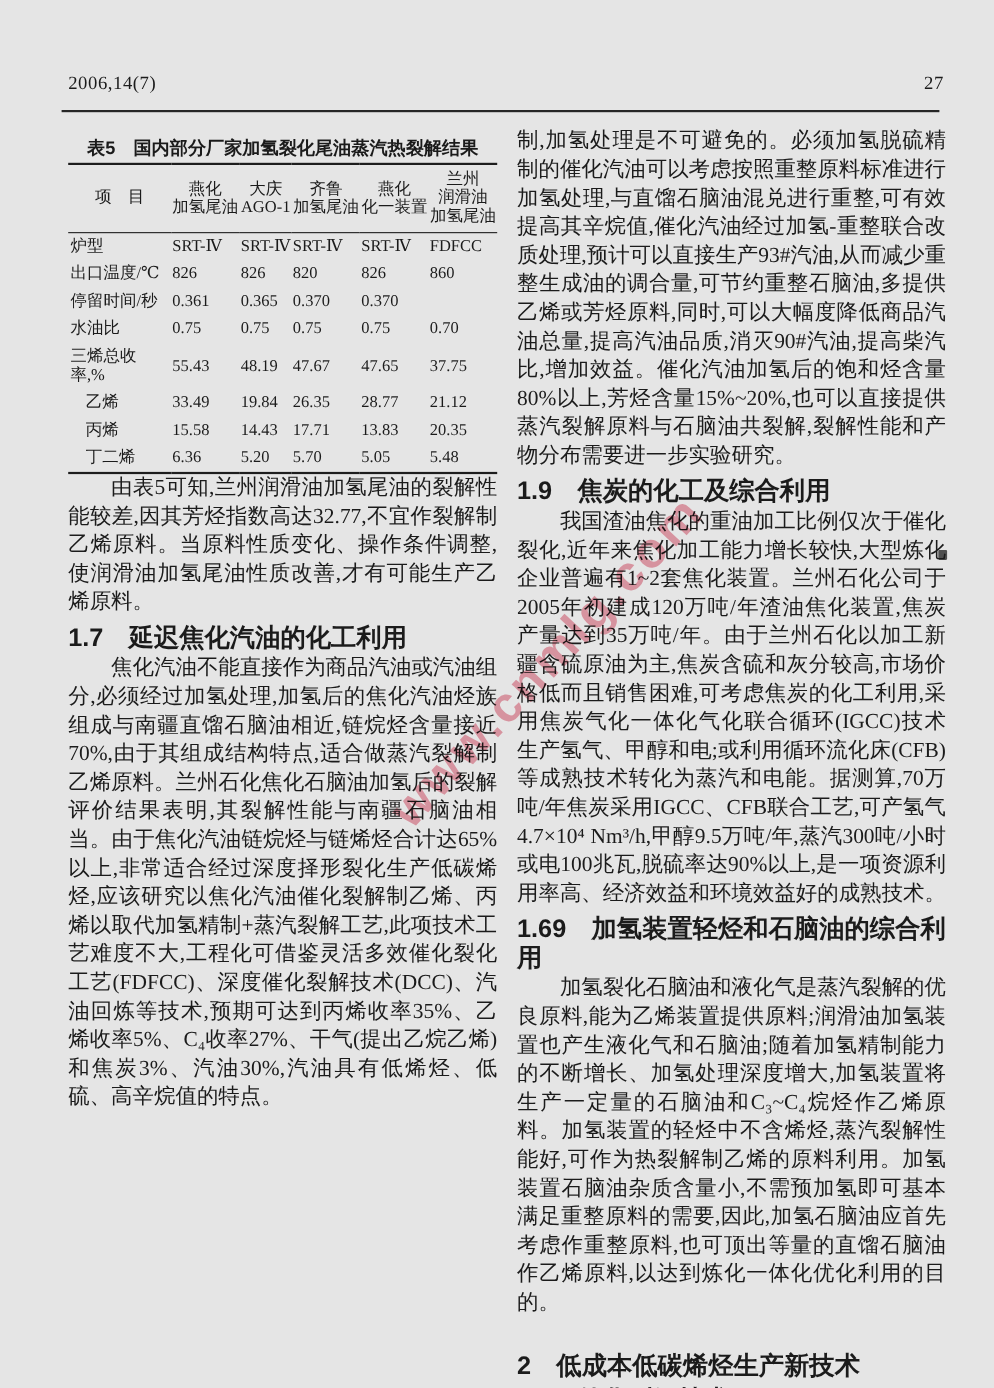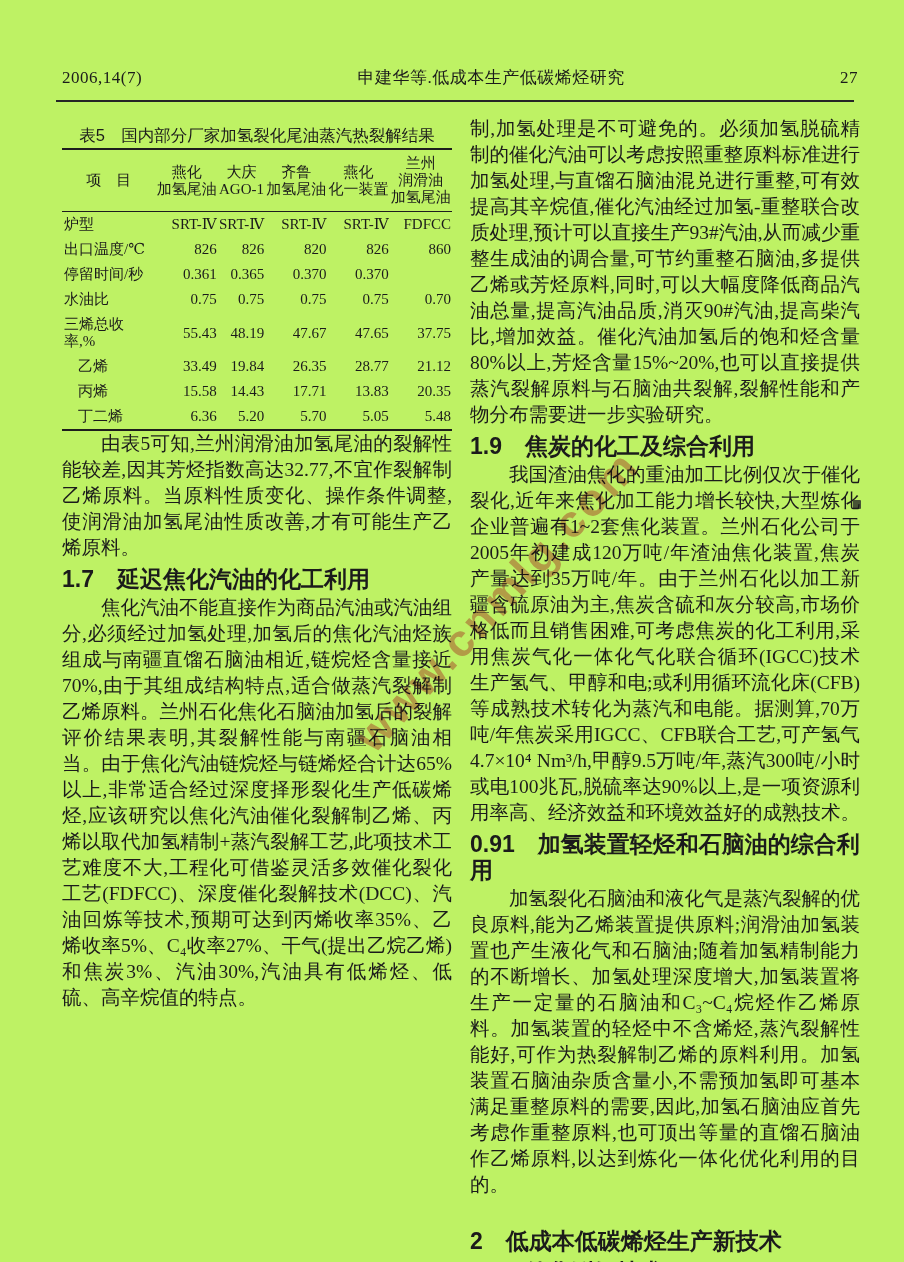--- a/index.html
+++ b/index.html
@@ -2,21 +2,21 @@
 <html><head>
 <meta charset="utf-8">
 <style>
   html,body{margin:0;padding:0;}
   body{
     width:904px;height:1262px;
     background:#fbfbf9;
     font-family:"Liberation Serif","DejaVu Serif",serif;
     color:#1b1b1b;
   }
-  .page{position:relative;width:904px;height:1262px;overflow:hidden;background:#bef264;}
+  .page{position:relative;width:904px;height:1262px;overflow:hidden;background:#e5e5e5;}
 
   
   .page-header{
     position:absolute;top:66px;left:62px;right:46px;
     display:flex;justify-content:space-between;align-items:baseline;
     font-size:17px;letter-spacing:.5px;
   }
   .page-header .center{flex:1;text-align:center;}
   .header-rule{
     position:absolute;top:100px;left:56px;right:50px;
@@ -40,38 +40,38 @@
   .h{
     font-family:"Liberation Sans","DejaVu Sans",sans-serif;
     font-weight:bold;font-size:23px;line-height:26px;
     margin:5px 0 3px;text-align:left;
   }
   .h-gap{margin-top:30px;}
 
   
   .tbl-caption{
     font-family:"Liberation Sans","DejaVu Sans",sans-serif;
-    font-weight:normal;font-size:16.5px;line-height:20px;
+    font-weight:bold;font-size:16.5px;line-height:20px;
     text-align:center;margin:9px 0 3px;
   }
   table.tbl{
     width:100%;border-collapse:collapse;
     font-size:15px;line-height:17px;
   }
   table.tbl thead tr{
     border-top:2px solid #1d1d1d;
     border-bottom:1.5px solid #1d1d1d;
   }
   table.tbl tbody{border-bottom:2px solid #1d1d1d;}
   table.tbl th{
     font-weight:normal;white-space:pre-line;
     padding:5px 1px;text-align:center;vertical-align:middle;
   }
   table.tbl th.lblh{width:24%;}
-  table.tbl td{padding:4px 1px;text-align:right;}
+  table.tbl td{padding:4px 1px;text-align:left;}
   table.tbl td.lbl{text-align:left;padding-left:2px;}
   table.tbl td.lbl.ind{padding-left:16px;}
 
   
   .watermark{
     position:absolute;left:497px;top:601px;
     transform:translate(-50%,-50%) rotate(-47deg);
     font-family:"Liberation Sans","DejaVu Sans",sans-serif;
     font-weight:bold;font-size:45px;letter-spacing:3px;
     opacity:.5;white-space:nowrap;
@@ -85,21 +85,20 @@
     background:#2b2b2b;border-radius:1px;opacity:.8;
   }
 </style>
 </head>
 <body>
 
 <div class="page">
 
   <header class="page-header">
     <span>2006,14(7)</span>
-    <span class="center">申建华等.低成本生产低碳烯烃研究</span>
     <span>27</span>
   </header>
   <div class="header-rule"></div>
 
   <div class="watermark" style="color: rgb(224, 74, 99);">www.cnmlg.com</div>
   <div class="scan-mark"></div>
 
   <main class="columns">
 
     <section class="col">
@@ -197,21 +196,21 @@
       <p class="indent">焦化汽油不能直接作为商品汽油或汽油组分,必须经过加氢处理,加氢后的焦化汽油烃族组成与南疆直馏石脑油相近,链烷烃含量接近70%,由于其组成结构特点,适合做蒸汽裂解制乙烯原料。兰州石化焦化石脑油加氢后的裂解评价结果表明,其裂解性能与南疆石脑油相当。由于焦化汽油链烷烃与链烯烃合计达65%以上,非常适合经过深度择形裂化生产低碳烯烃,应该研究以焦化汽油催化裂解制乙烯、丙烯以取代加氢精制+蒸汽裂解工艺,此项技术工艺难度不大,工程化可借鉴灵活多效催化裂化工艺(FDFCC)、深度催化裂解技术(DCC)、汽油回炼等技术,预期可达到丙烯收率35%、乙烯收率5%、C₄收率27%、干气(提出乙烷乙烯)和焦炭3%、汽油30%,汽油具有低烯烃、低硫、高辛烷值的特点。</p>
 
     </section>
 
     <section class="col">
       <p>制,加氢处理是不可避免的。必须加氢脱硫精制的催化汽油可以考虑按照重整原料标准进行加氢处理,与直馏石脑油混兑进行重整,可有效提高其辛烷值,催化汽油经过加氢-重整联合改质处理,预计可以直接生产93#汽油,从而减少重整生成油的调合量,可节约重整石脑油,多提供乙烯或芳烃原料,同时,可以大幅度降低商品汽油总量,提高汽油品质,消灭90#汽油,提高柴汽比,增加效益。催化汽油加氢后的饱和烃含量80%以上,芳烃含量15%~20%,也可以直接提供蒸汽裂解原料与石脑油共裂解,裂解性能和产物分布需要进一步实验研究。</p>
 
       <div class="h">1.9　焦炭的化工及综合利用</div>
       <p class="indent">我国渣油焦化的重油加工比例仅次于催化裂化,近年来焦化加工能力增长较快,大型炼化企业普遍有1~2套焦化装置。兰州石化公司于2005年初建成120万吨/年渣油焦化装置,焦炭产量达到35万吨/年。由于兰州石化以加工新疆含硫原油为主,焦炭含硫和灰分较高,市场价格低而且销售困难,可考虑焦炭的化工利用,采用焦炭气化一体化气化联合循环(IGCC)技术生产氢气、甲醇和电;或利用循环流化床(CFB)等成熟技术转化为蒸汽和电能。据测算,70万吨/年焦炭采用IGCC、CFB联合工艺,可产氢气4.7×10⁴ Nm³/h,甲醇9.5万吨/年,蒸汽300吨/小时或电100兆瓦,脱硫率达90%以上,是一项资源利用率高、经济效益和环境效益好的成熟技术。</p>
 
-      <div class="h">0.91　加氢装置轻烃和石脑油的综合利用</div>
+      <div class="h">1.69　加氢装置轻烃和石脑油的综合利用</div>
       <p class="indent">加氢裂化石脑油和液化气是蒸汽裂解的优良原料,能为乙烯装置提供原料;润滑油加氢装置也产生液化气和石脑油;随着加氢精制能力的不断增长、加氢处理深度增大,加氢装置将生产一定量的石脑油和C₃~C₄烷烃作乙烯原料。加氢装置的轻烃中不含烯烃,蒸汽裂解性能好,可作为热裂解制乙烯的原料利用。加氢装置石脑油杂质含量小,不需预加氢即可基本满足重整原料的需要,因此,加氢石脑油应首先考虑作重整原料,也可顶出等量的直馏石脑油作乙烯原料,以达到炼化一体化优化利用的目的。</p>
 
       <div class="h h-gap">2　低成本低碳烯烃生产新技术</div>
       <div class="h">2.1　催化裂解技术</div>
 
     </section>
 
   </main>
 </div>
 

